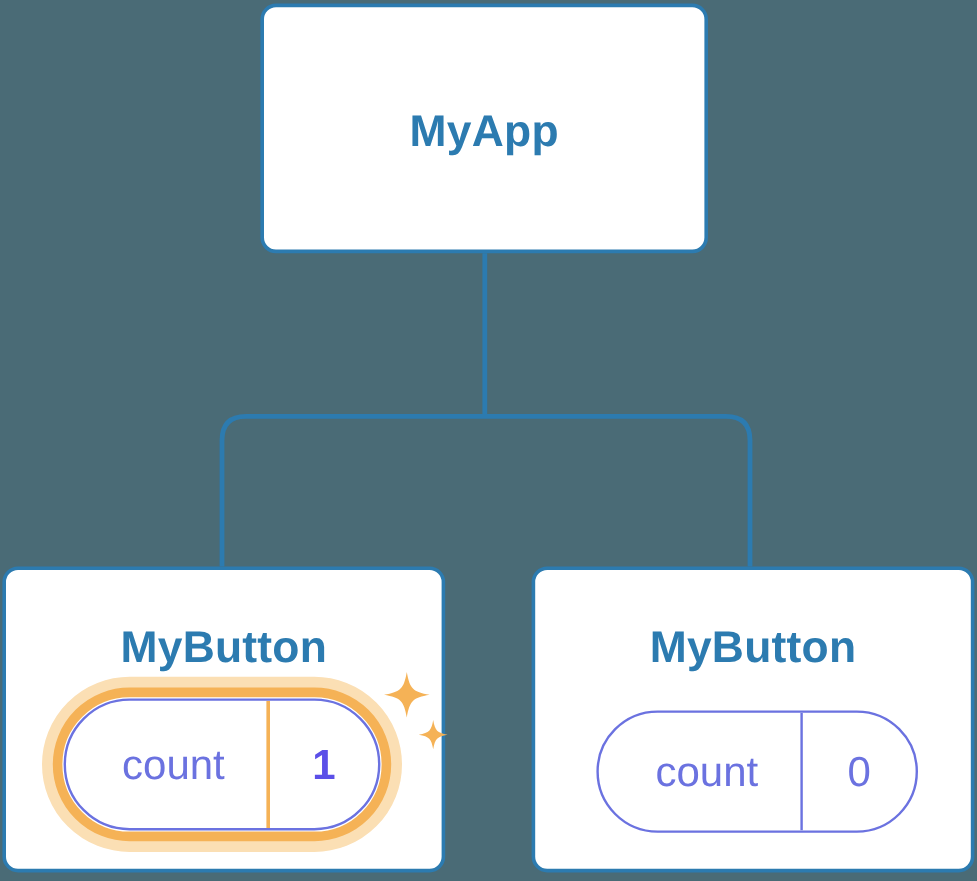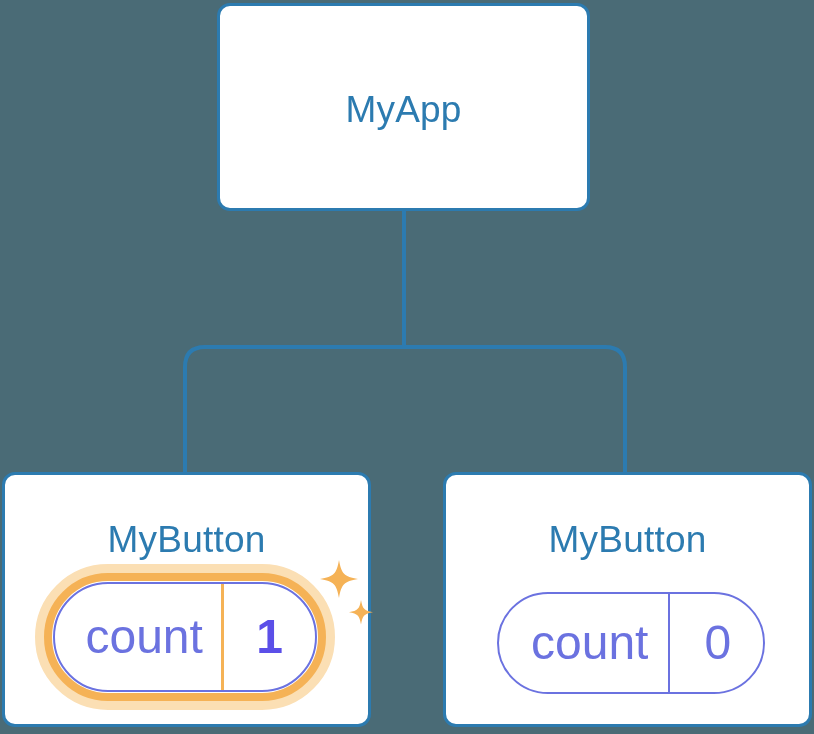--- a/index.html
+++ b/index.html
@@ -60,21 +60,21 @@
     height: 255px;
   }
 
   .node-title {
     position: absolute;
     left: 0;
     right: 0;
     text-align: center;
     color: #2c7bb0;
     font-size: 37px;
-    font-weight: 400;
+    font-weight: 700;
     letter-spacing: 0.2px;
     white-space: nowrap;
   }
   #card-myapp .node-title { top: 83px; }
   #card-button-left .node-title { top: 44px; }
   #card-button-right .node-title { top: 44px; }
 
   
   .pill-wrap {
     position: absolute;
@@ -88,21 +88,21 @@
     align-items: stretch;
     background: #ffffff;
     border: 2px solid #6b72e0;
     border-radius: 999px;
     overflow: hidden;
   }
   .pill-key, .pill-val {
     display: flex;
     align-items: center;
     justify-content: center;
-    font-size: 48px;
+    font-size: 35px;
     color: #6b72e0;
     line-height: 1;
   }
   .pill-key {
     padding: 0 20px 0 32px;
     flex: 1 1 auto;
   }
   .pill-val {
     border-left: 2px solid #6b72e0;
     padding: 0 34px;

